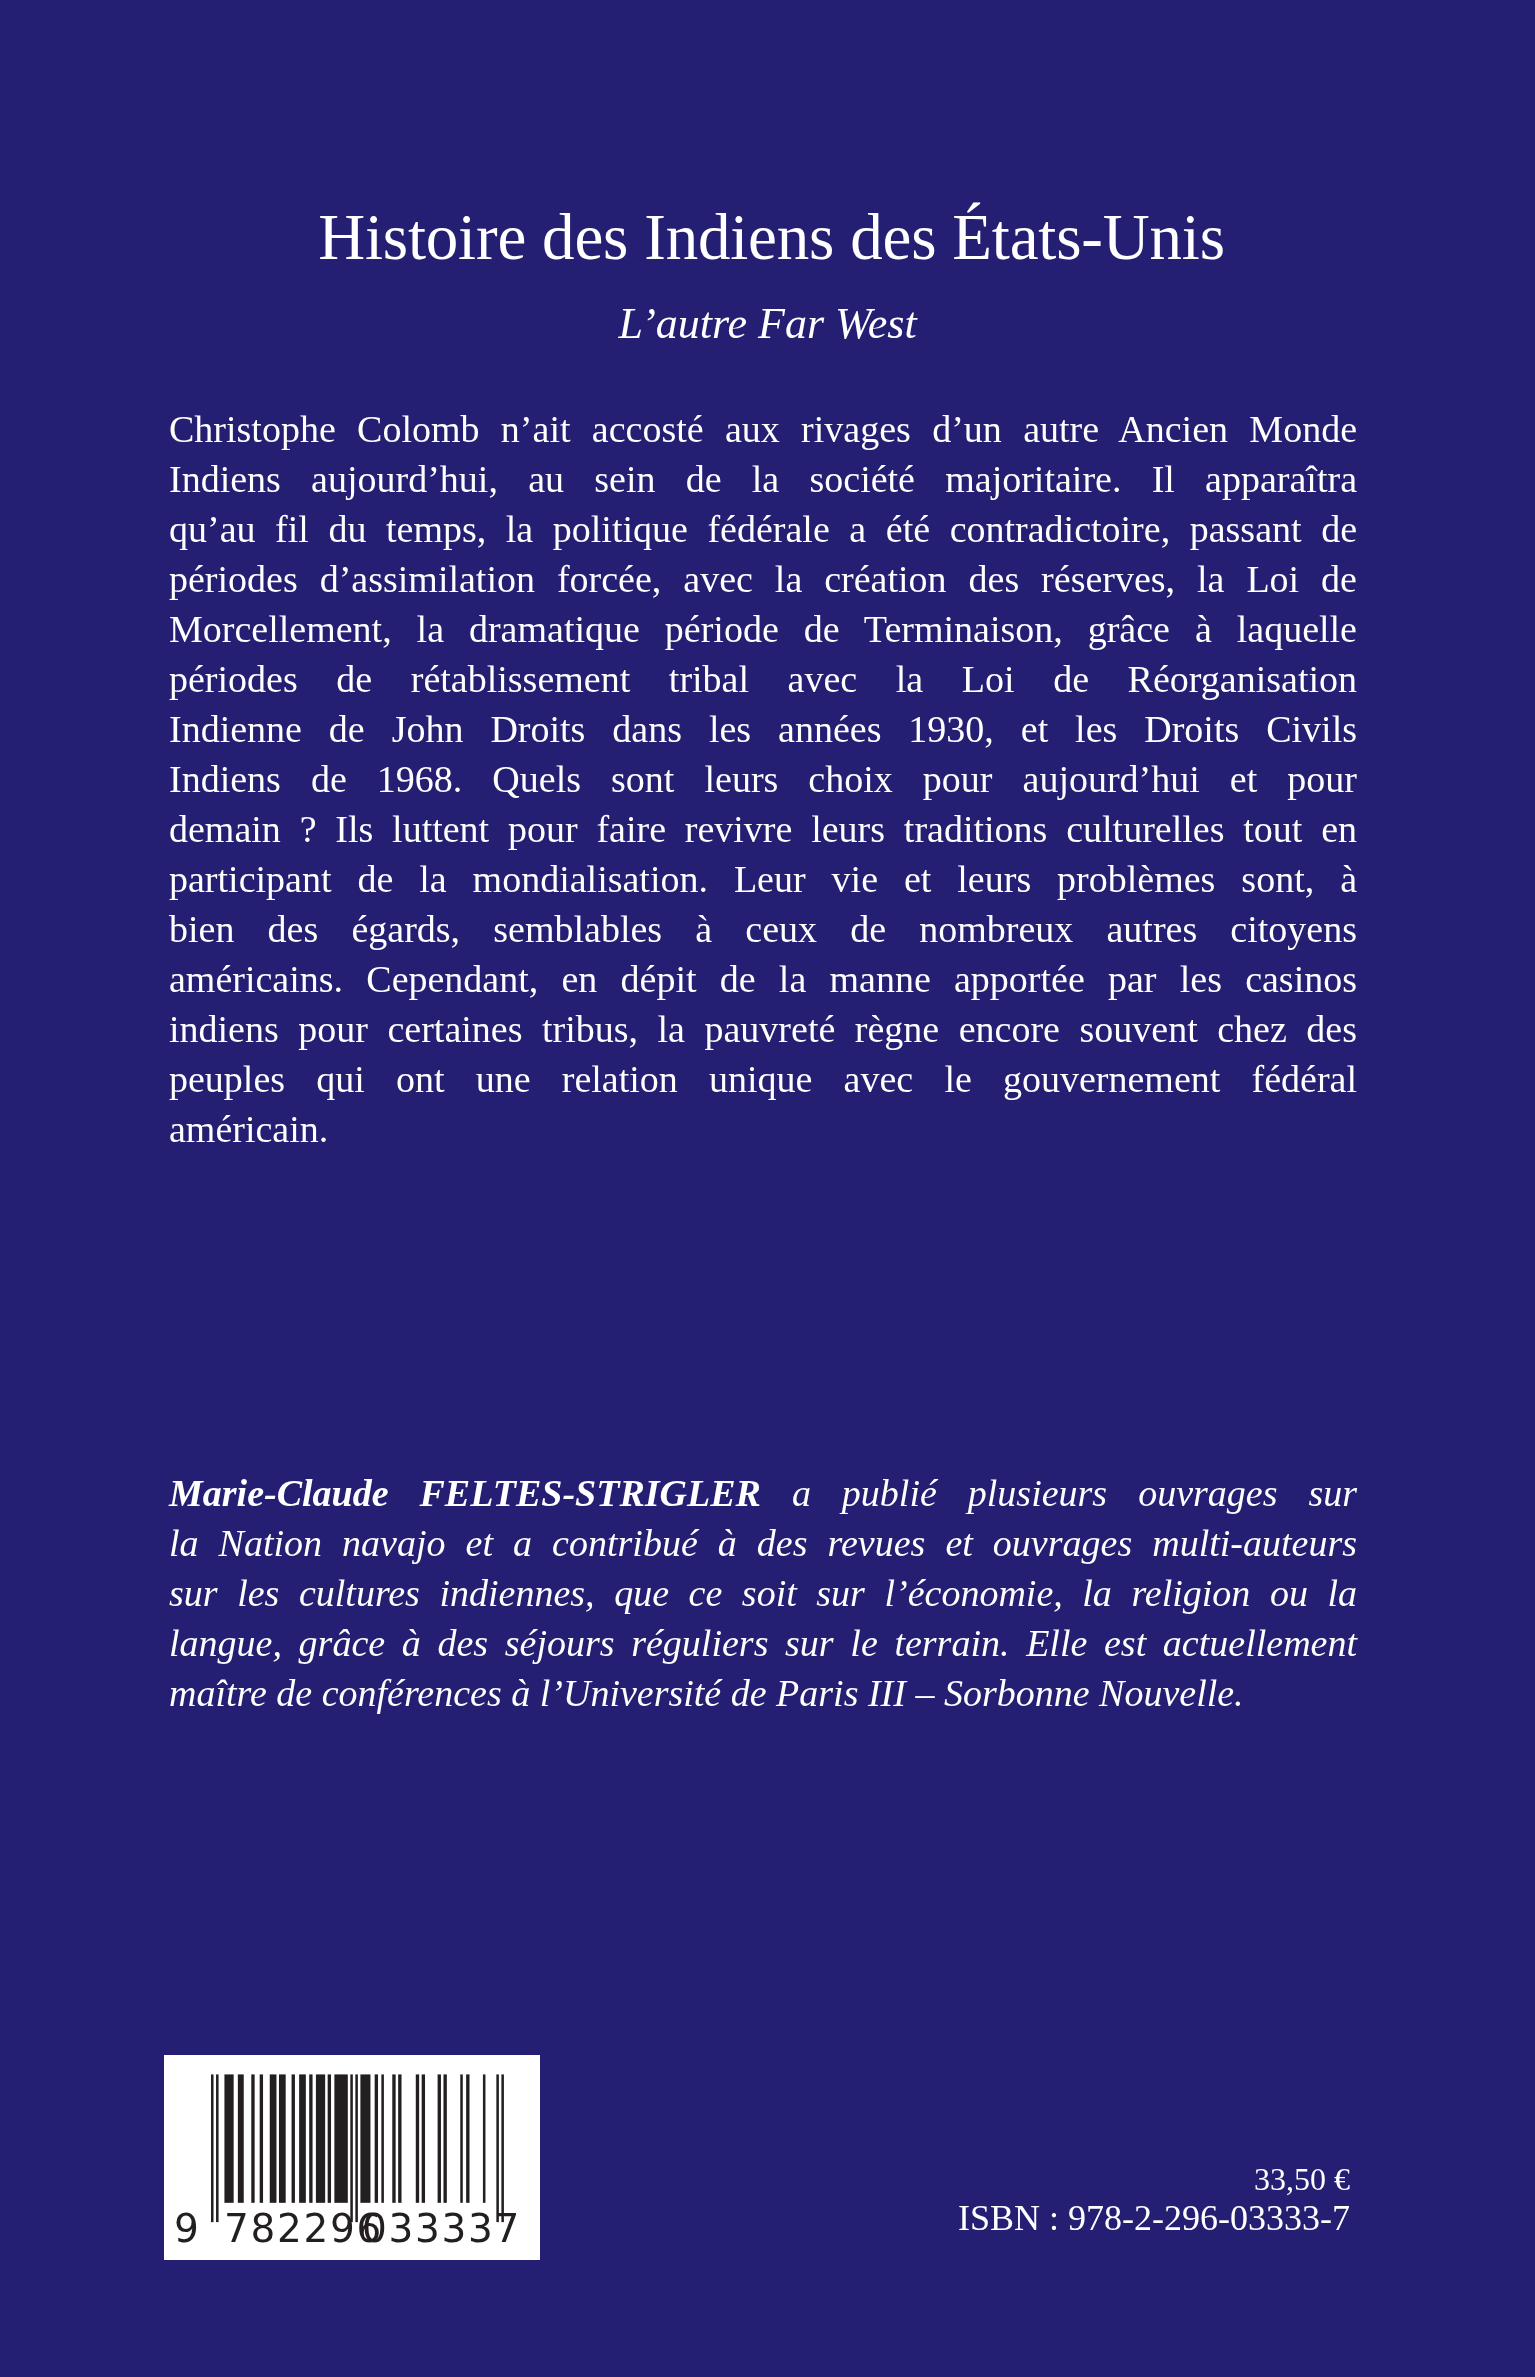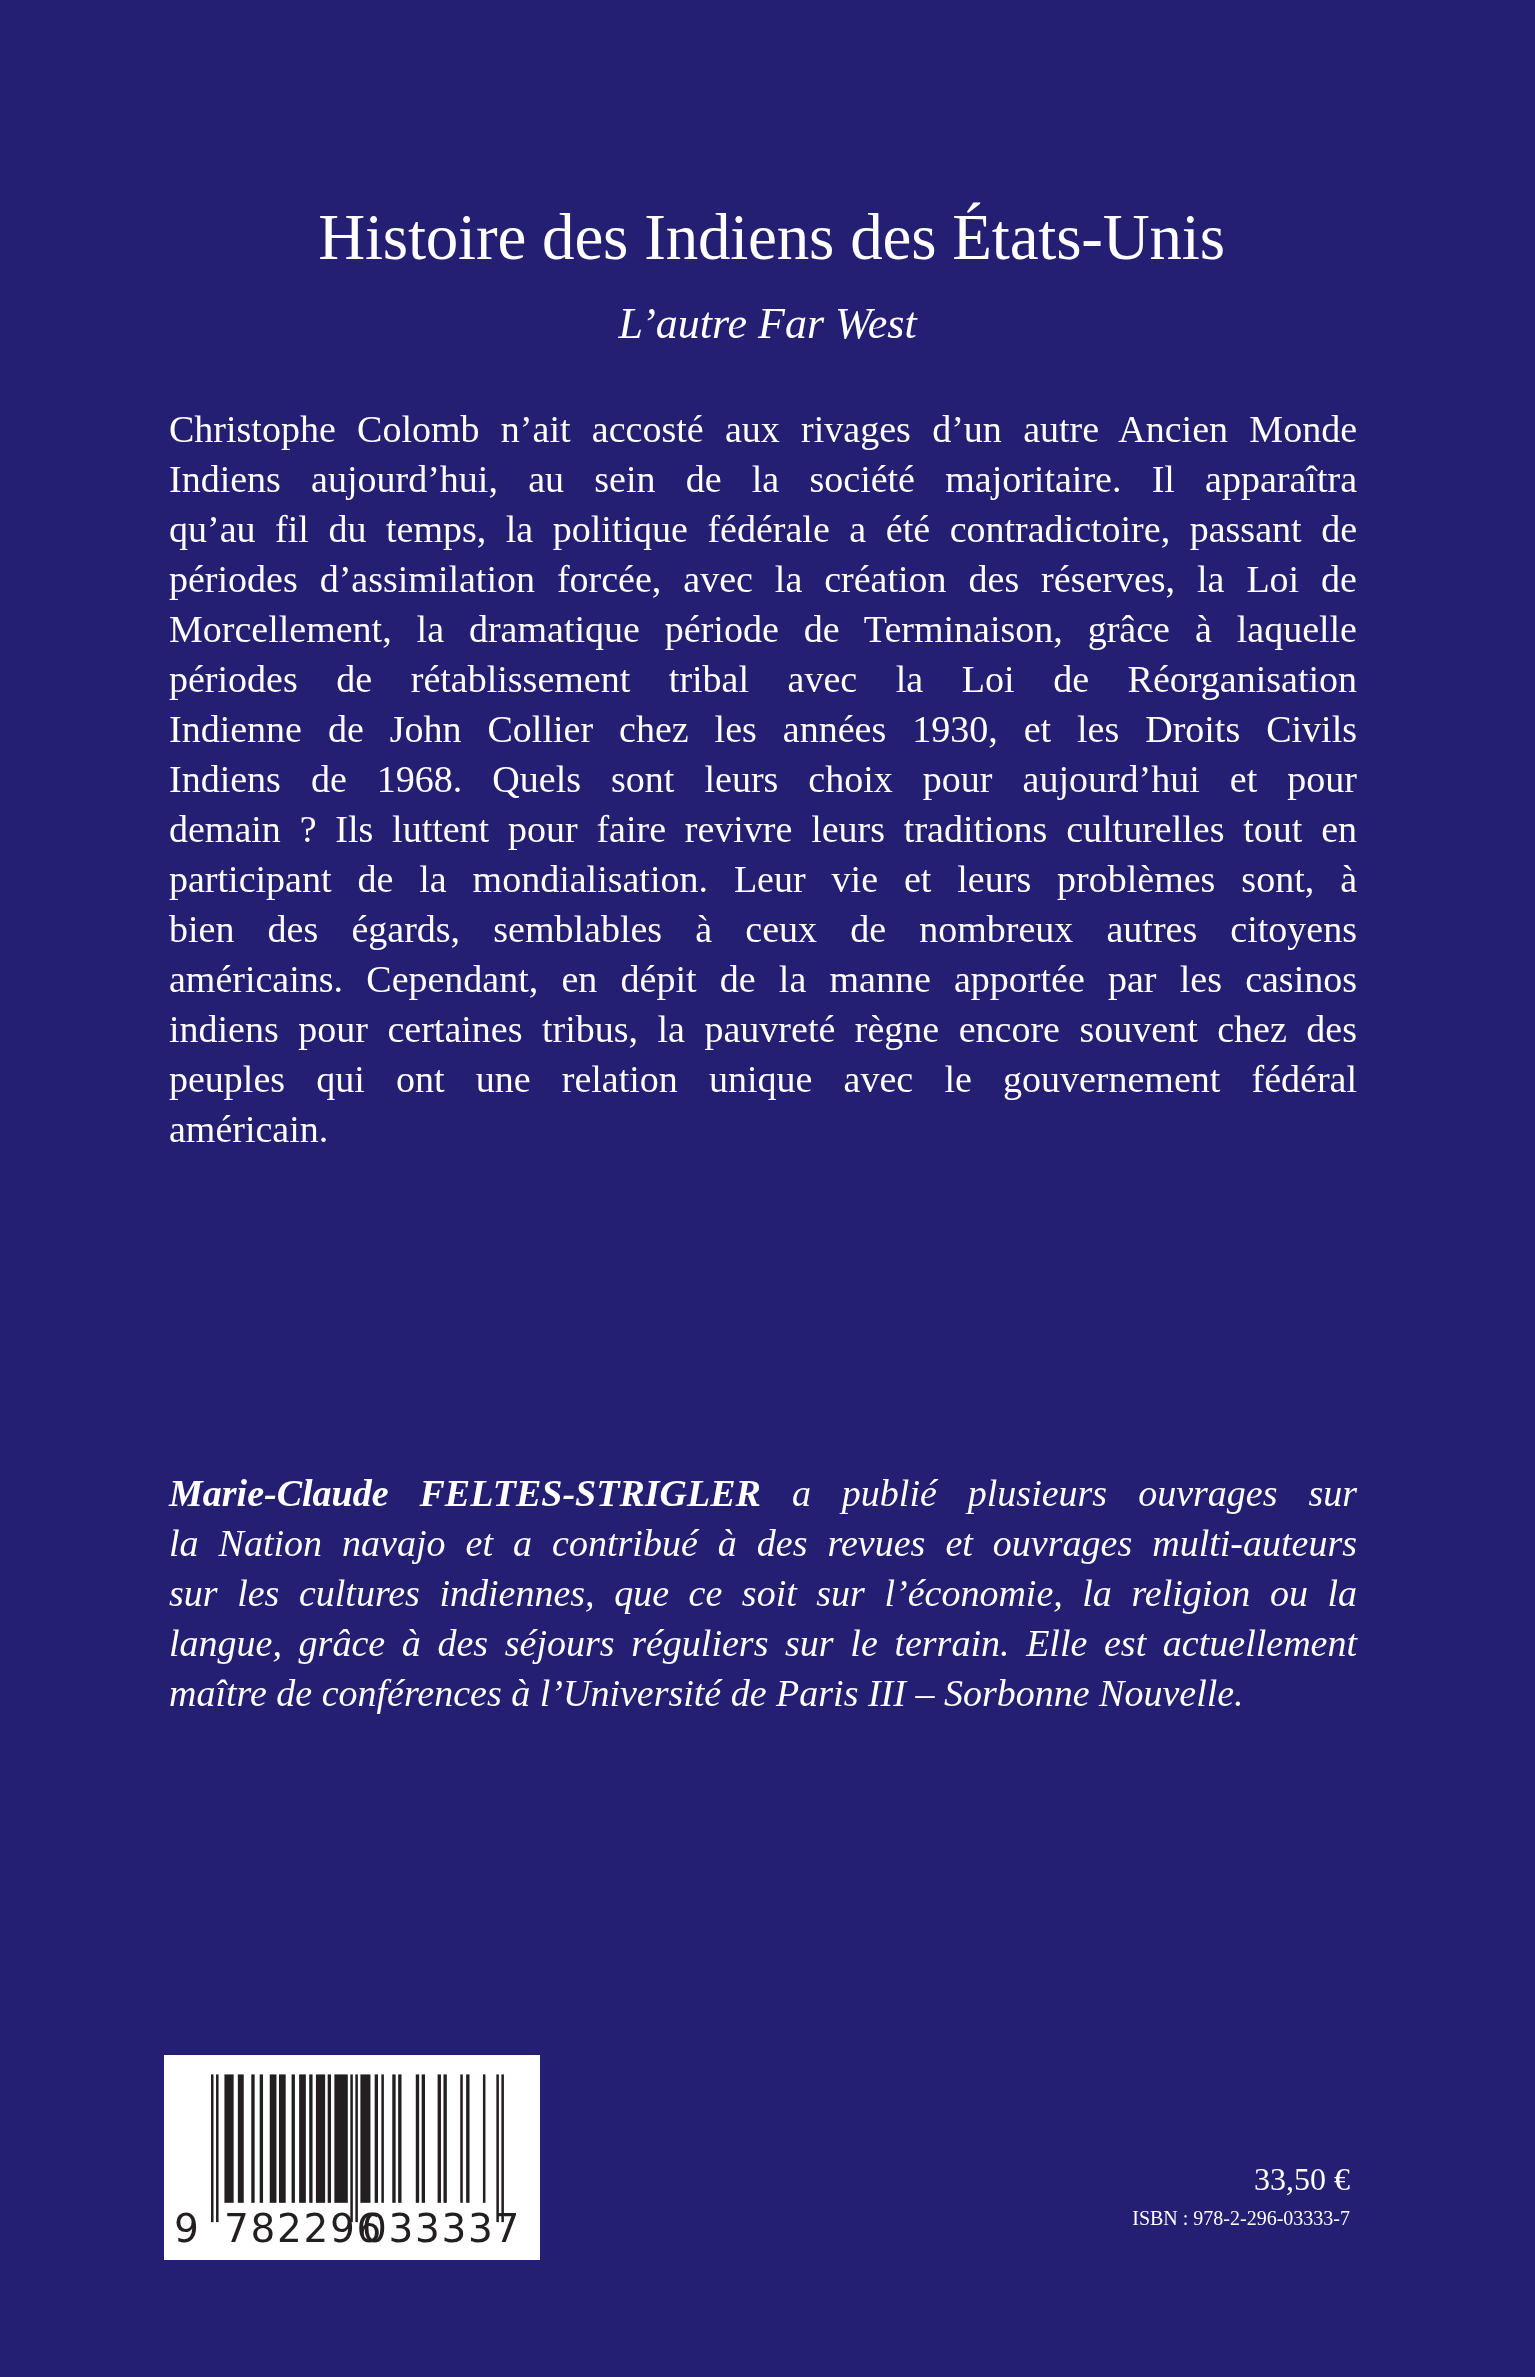--- a/index.html
+++ b/index.html
@@ -44,37 +44,37 @@
     font-family: "DejaVu Sans", sans-serif; font-size: 39px; color: #231f20;
     line-height: 42px;
   }
   .barcode-digits span { position: absolute; top: 0; }
   .price {
     position: absolute; right: 185px; top: 2161px;
     font-size: 32px; line-height: 37px;
   }
   .isbn {
     position: absolute; right: 185px; top: 2200px;
-    font-size: 20px; line-height: 37px;
+    font-size: 36px; line-height: 37px;
   }
 </style>
 </head>
 <body>
 
 <h1 class="title">Histoire des Indiens des États-Unis</h1>
 <div class="subtitle">L’autre Far West</div>
 
 <div class="body-text">
   <span class="line">Christophe Colomb n’ait accosté aux rivages d’un autre Ancien Monde</span>
   <span class="line">Indiens aujourd’hui, au sein de la société majoritaire. Il apparaîtra</span>
   <span class="line">qu’au fil du temps, la politique fédérale a été contradictoire, passant de</span>
   <span class="line">périodes d’assimilation forcée, avec la création des réserves, la Loi de</span>
   <span class="line">Morcellement, la dramatique période de Terminaison, grâce à laquelle</span>
   <span class="line">périodes de rétablissement tribal avec la Loi de Réorganisation</span>
-  <span class="line">Indienne de John Collier chez les années 1930, et les Droits Civils</span>
+  <span class="line">Indienne de John Droits dans les années 1930, et les Droits Civils</span>
   <span class="line">Indiens de 1968. Quels sont leurs choix pour aujourd’hui et pour</span>
   <span class="line">demain ? Ils luttent pour faire revivre leurs traditions culturelles tout en</span>
   <span class="line">participant de la mondialisation. Leur vie et leurs problèmes sont, à</span>
   <span class="line">bien des égards, semblables à ceux de nombreux autres citoyens</span>
   <span class="line">américains. Cependant, en dépit de la manne apportée par les casinos</span>
   <span class="line">indiens pour certaines tribus, la pauvreté règne encore souvent chez des</span>
   <span class="line">peuples qui ont une relation unique avec le gouvernement fédéral</span>
   <span class="line last">américain.</span>
 </div>
 

